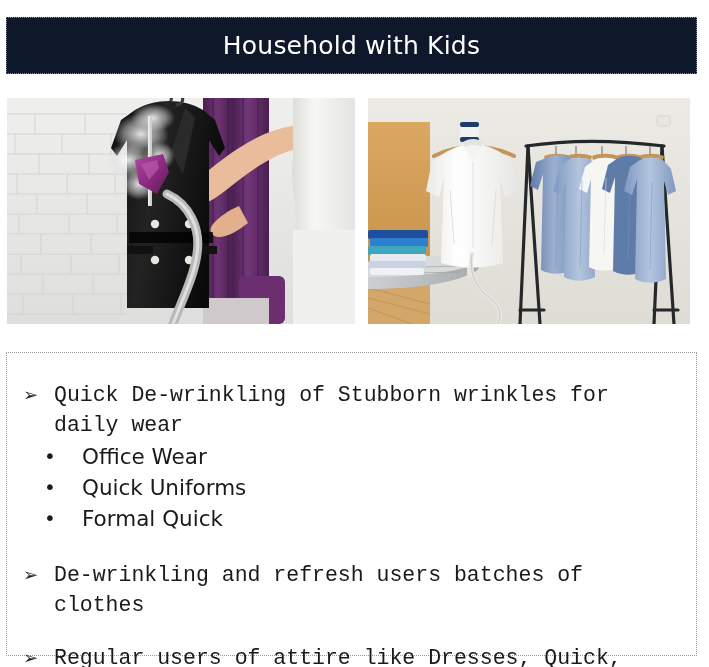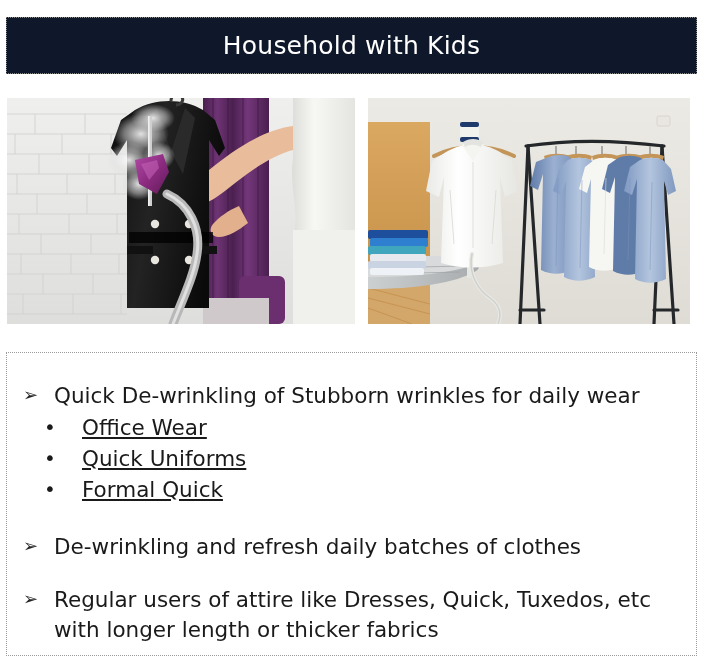--- a/index.html
+++ b/index.html
@@ -87,39 +87,39 @@
   .lvl1 .marker {
     width: 33px;
     flex: 0 0 33px;
     font-size: 18px;
     line-height: 1.55;
     color: #262626;
     text-align: left;
     padding-left: 2px;
     box-sizing: border-box;
   }
-  .lvl1 .body { flex: 1 1 auto; }
+  .lvl1 .body { flex: 1 1 auto; font-family: Liberation Mono, monospace; }
 
   .sublist { margin: 1px 0 0 0; }
   .lvl2 {
     display: flex;
     align-items: flex-start;
     font-size: 21.5px;
     color: #1a1a1a;
     line-height: 1.44;
     padding-left: 23px;
   }
   .lvl2 .marker {
     width: 38px;
     flex: 0 0 38px;
     font-size: 20px;
     line-height: 1.44;
     color: #1a1a1a;
   }
-  .lvl2 .body { flex: 1 1 auto; text-decoration: underline; }
+  .lvl2 .body { flex: 1 1 auto; }
 
   .spacer-gap { height: 26px; }
   .spacer-gap-sm { height: 22px; }
 </style>
 </head>
 <body>
 
 <div id="title-banner">
   <div id="title-text">Household with Kids</div>
 </div>
@@ -397,21 +397,21 @@
       <div class="lvl2">
         <span class="marker">•</span>
         <span class="body">Formal Quick</span>
       </div>
     </div>
 
     <div class="spacer-gap"></div>
 
     <div class="lvl1">
       <span class="marker">➢</span>
-      <span class="body">De-wrinkling and refresh daily batches of clothes</span>
+      <span class="body">De-wrinkling and refresh users batches of clothes</span>
     </div>
 
     <div class="spacer-gap-sm"></div>
 
     <div class="lvl1">
       <span class="marker">➢</span>
       <span class="body">Regular users of attire like Dresses, Quick, Tuxedos, etc with longer length or thicker fabrics</span>
     </div>
 
   </div>

